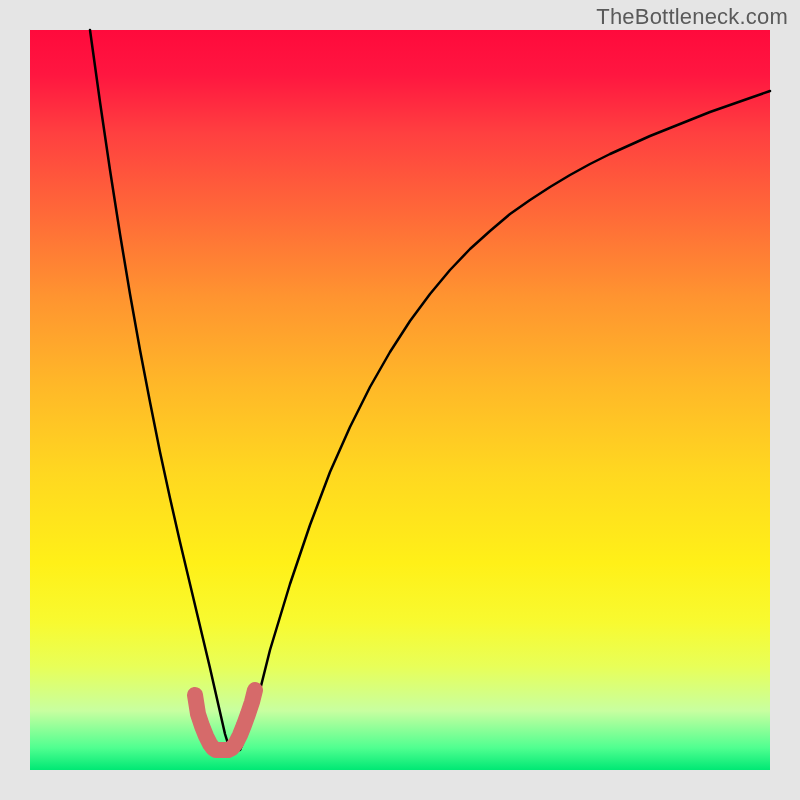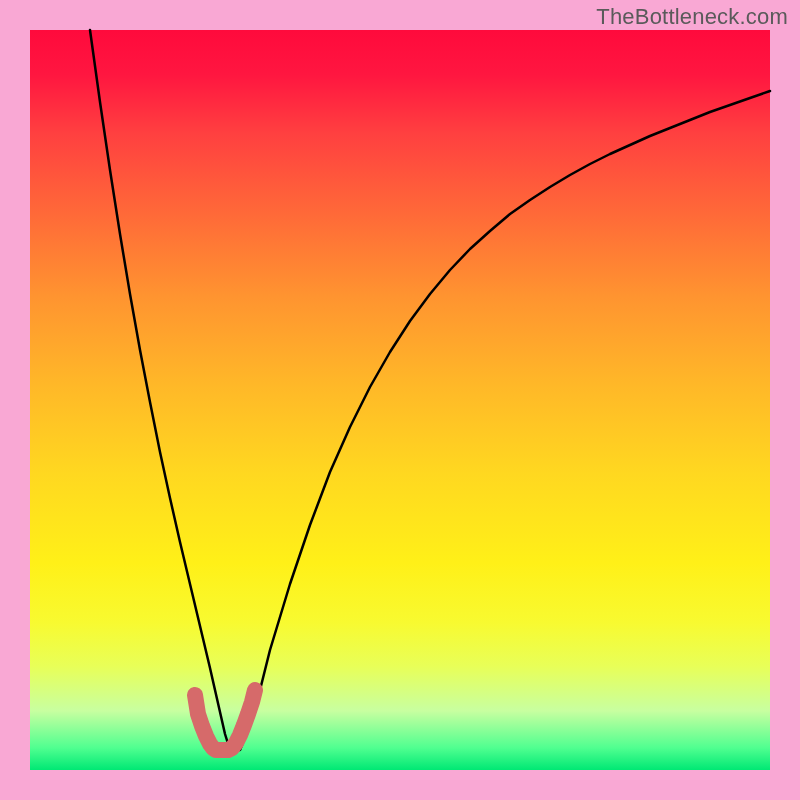--- a/index.html
+++ b/index.html
@@ -10,21 +10,21 @@
     background: #000;
     overflow: hidden;
     font-family: Arial, Helvetica, sans-serif;
   }
   .frame {
     position: absolute;
     top: 0;
     left: 0;
     width: 800px;
     height: 800px;
-    background: #f9a8d4;
+    background: #e5e5e5;
   }
   .plot {
     position: absolute;
     top: 30px;
     left: 30px;
     width: 740px;
     height: 740px;
     background:
       linear-gradient(to bottom,
         #ff0a3c 0%,

